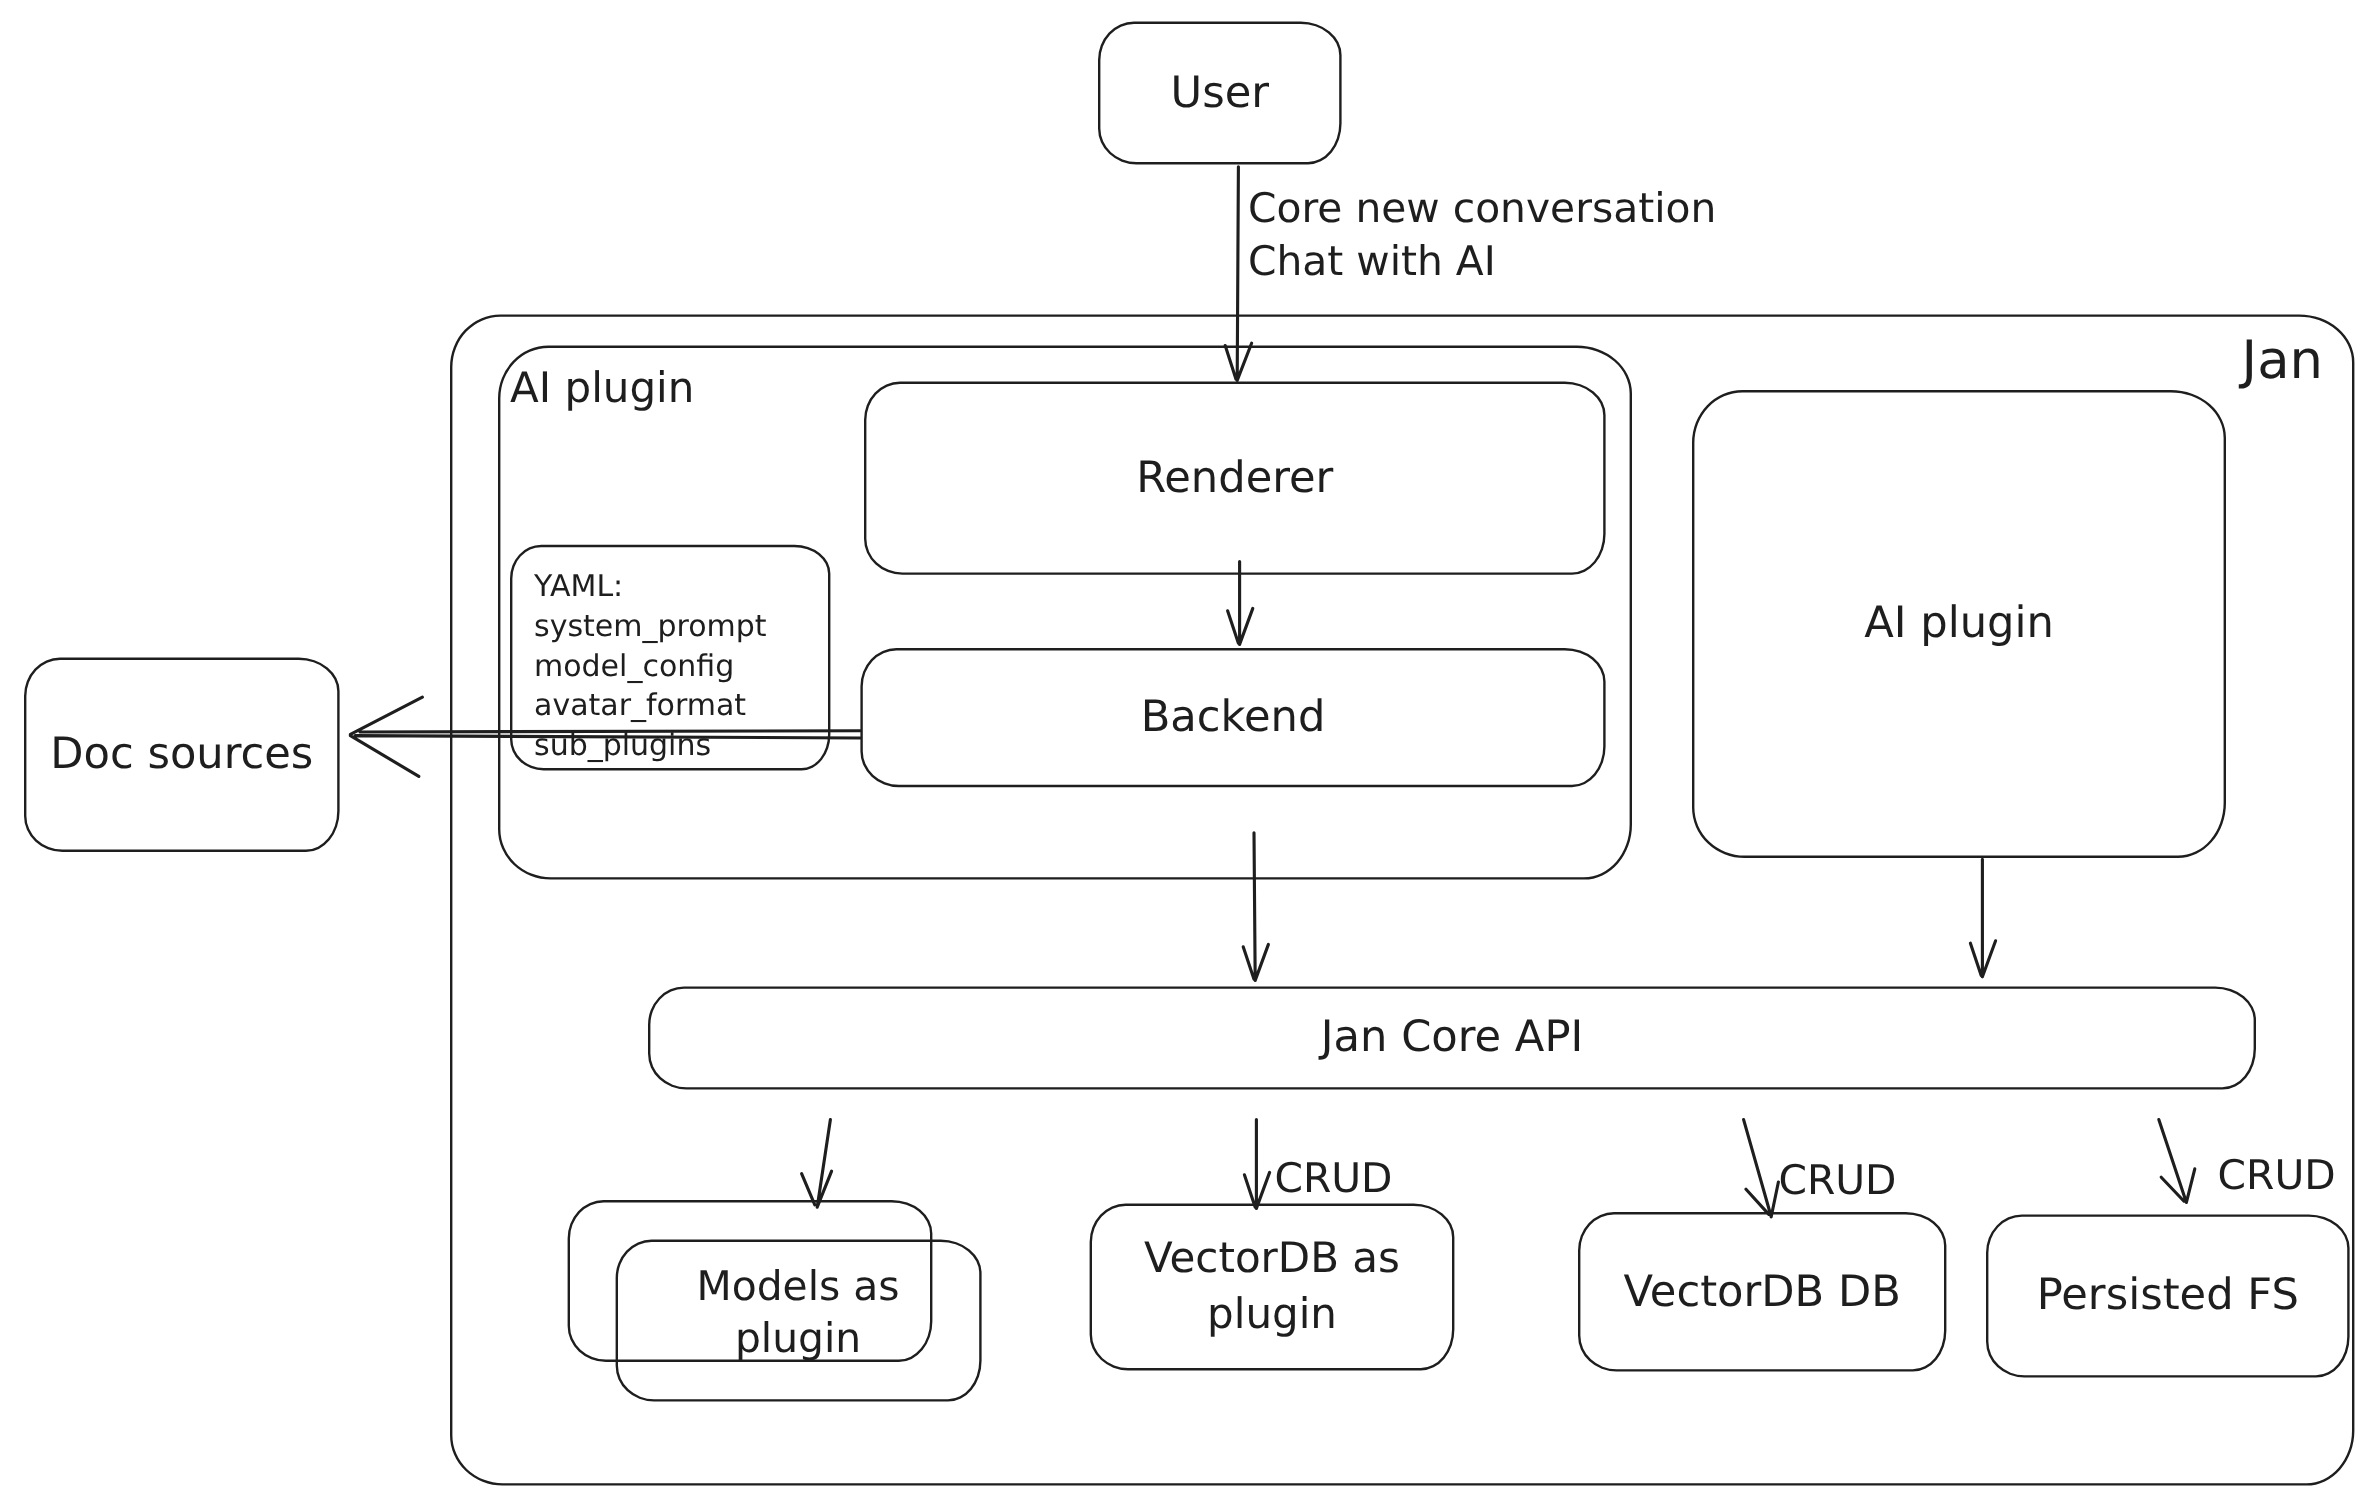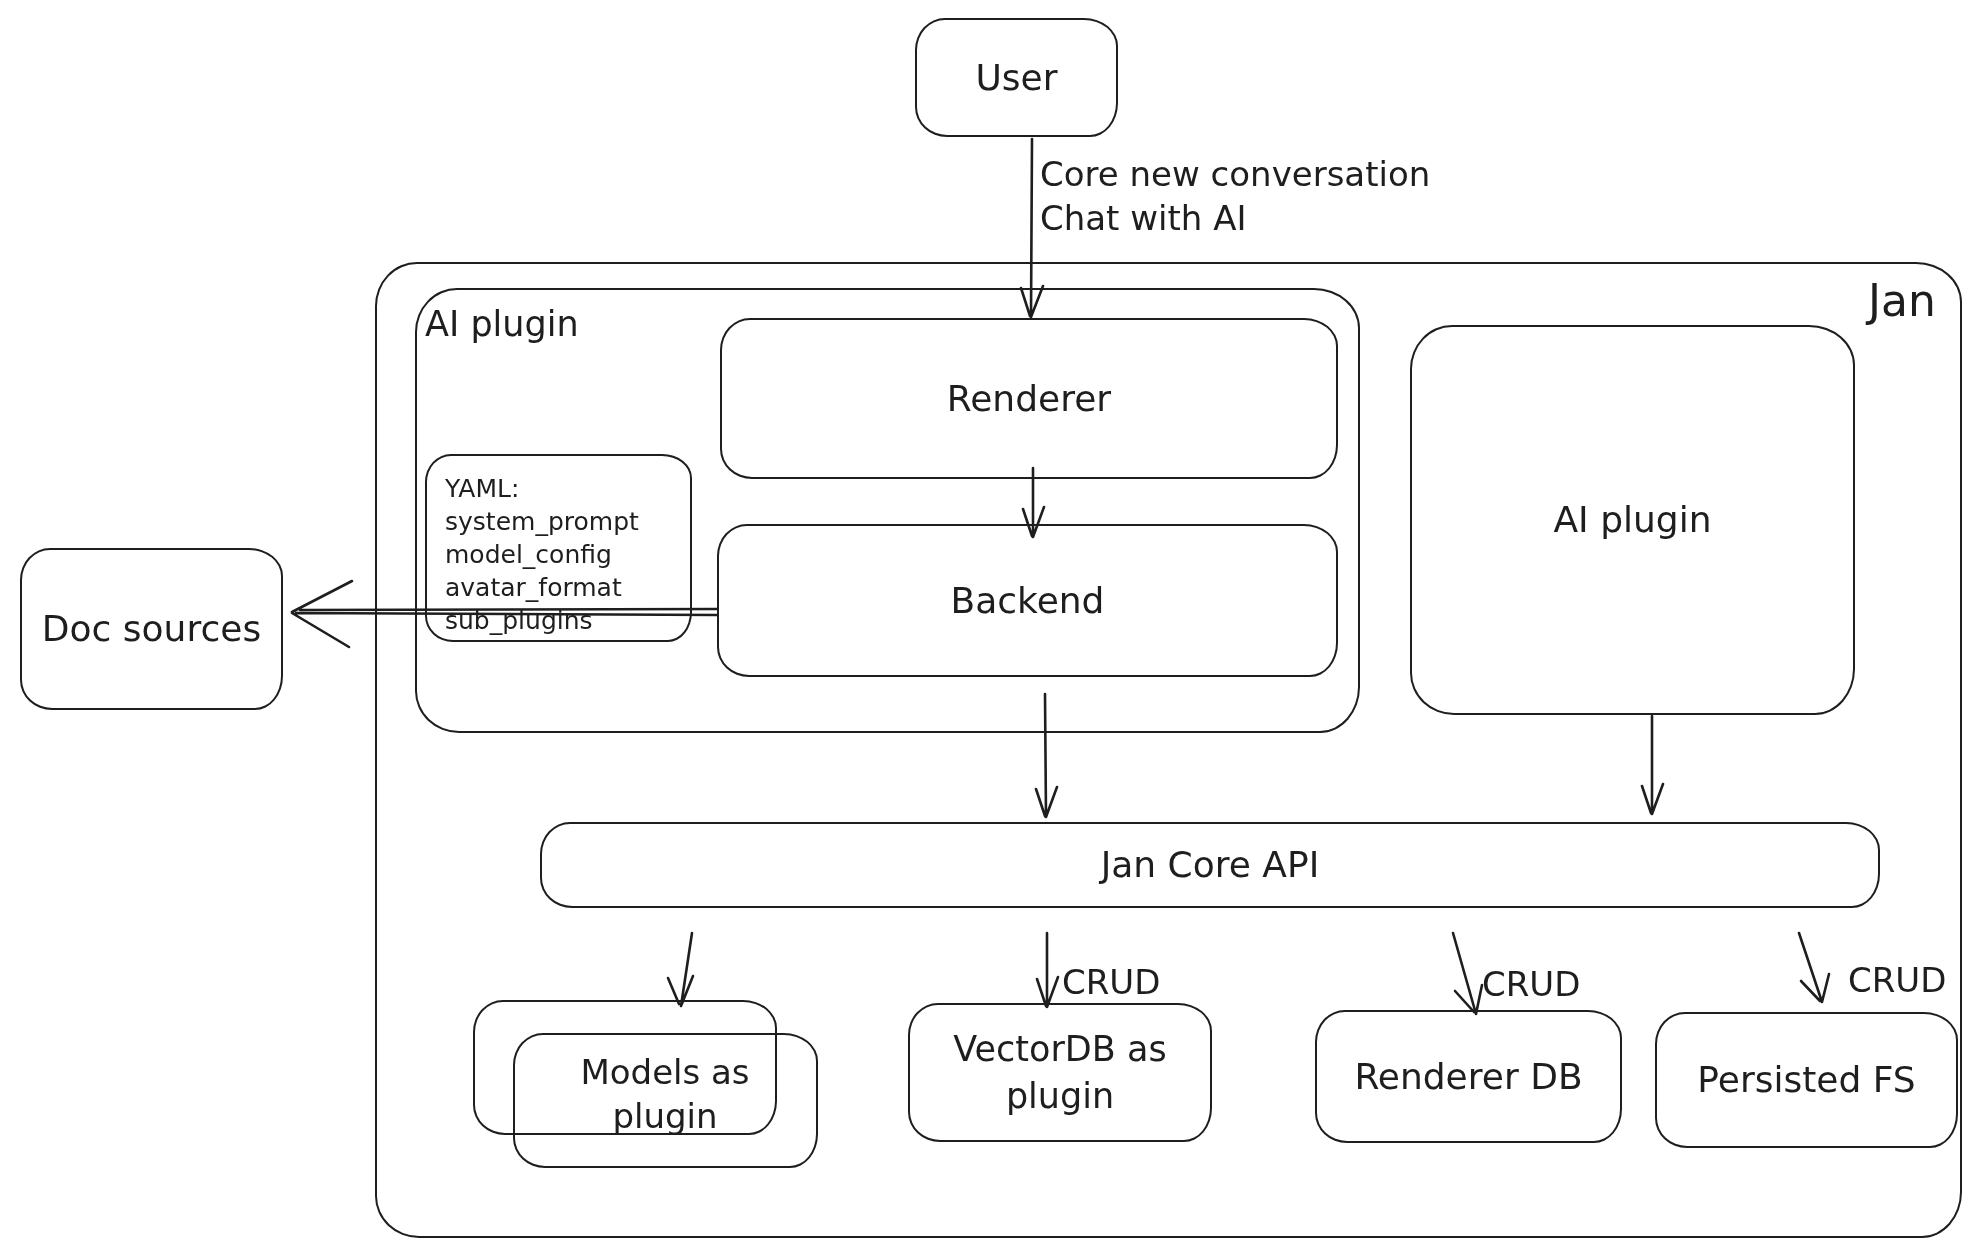--- a/index.html
+++ b/index.html
@@ -96,21 +96,21 @@
   </div>
 
   <div class="yaml-note" style="left:425px; top:410px; width:267px; height:188px;">
     <div>YAML:</div>
     <div>system_prompt</div>
     <div>model_config</div>
     <div>avatar_format</div>
     <div>sub_plugins</div>
   </div>
 
-  <div class="node r-md" style="left:717px; top:524px; width:621px; height:153px;">
+  <div class="node r-md" style="left:717px; top:540px; width:621px; height:116px;">
     <div class="lbl">Backend</div>
   </div>
 
   <div class="node r-md" style="left:20px; top:548px; width:263px; height:162px;">
     <div class="lbl">Doc sources</div>
   </div>
 
   <div class="node r-lg" style="left:1410px; top:325px; width:445px; height:390px;">
     <div class="lbl">AI plugin</div>
   </div>
@@ -132,20 +132,20 @@
   </div>
 
   <div class="node r-md" style="left:908px; top:1003px; width:304px; height:139px;">
     <div class="lbl2">
       <div>VectorDB as</div>
       <div>plugin</div>
     </div>
   </div>
 
   <div class="node r-md" style="left:1315px; top:1010px; width:307px; height:133px;">
-    <div class="lbl">Renderer DB</div>
+    <div class="lbl">VectorDB DB</div>
   </div>
 
   <div class="node r-md" style="left:1655px; top:1012px; width:303px; height:136px;">
     <div class="lbl">Persisted FS</div>
   </div>
 
 </div>
 
 </body></html>

